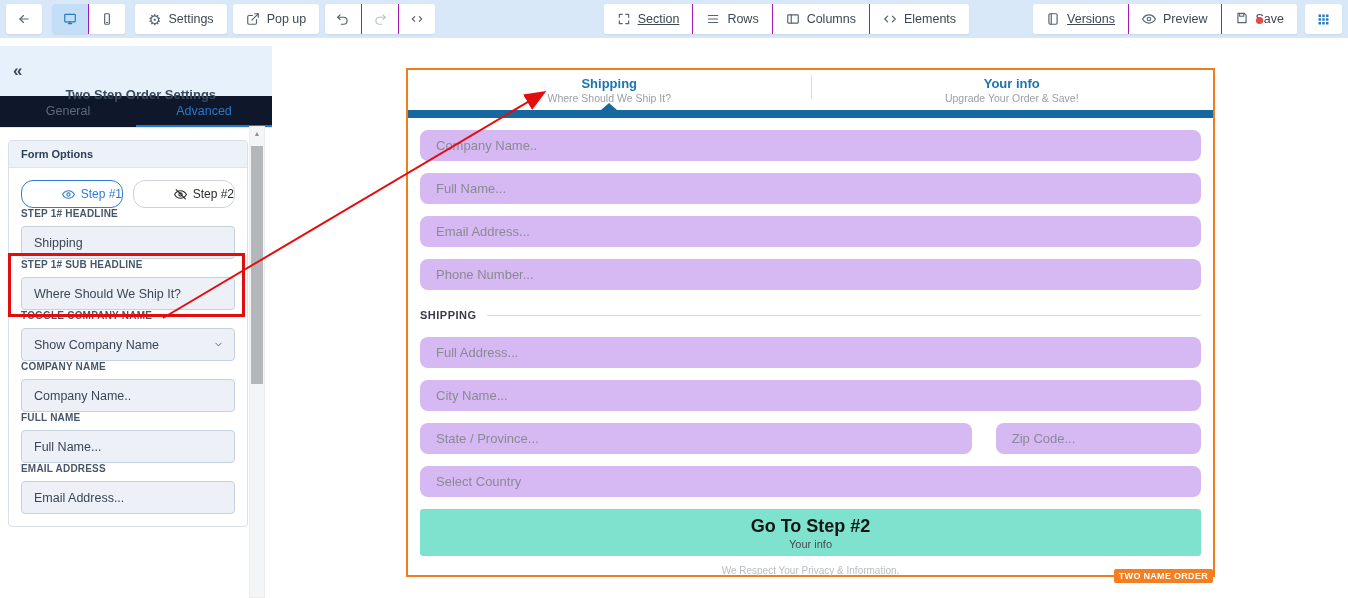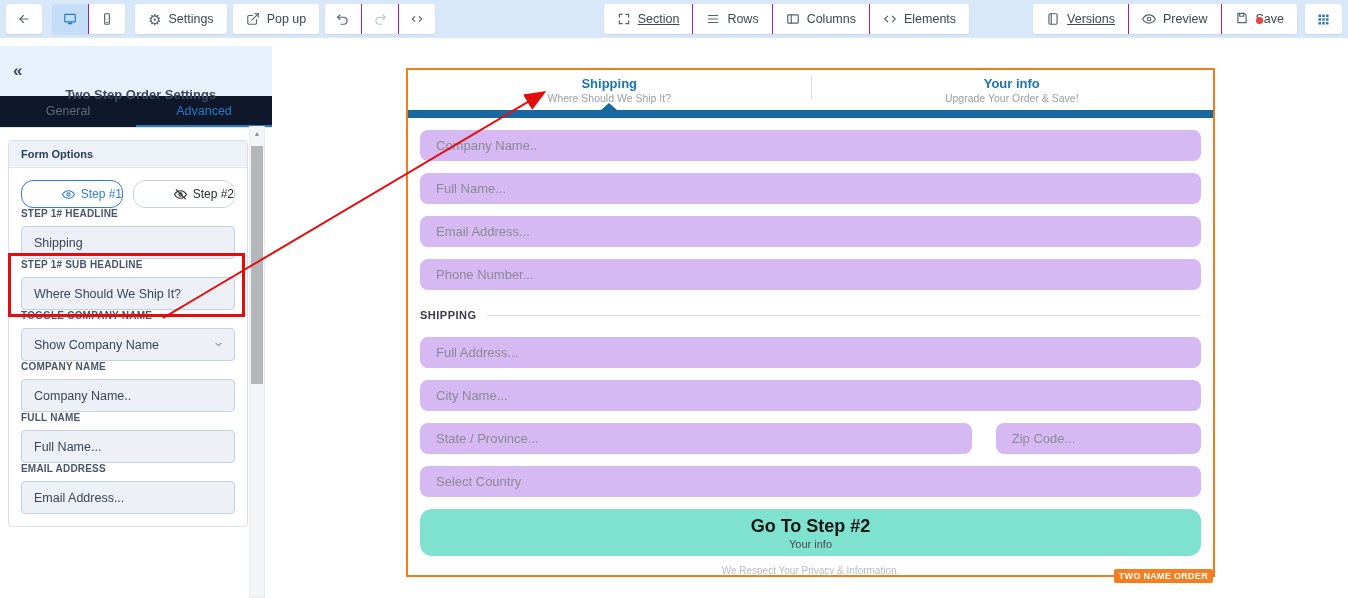--- a/index.html
+++ b/index.html
@@ -86,21 +86,21 @@
   .form-body { padding:12px 12px 0; }
   .pfield { display:block; width:100%; height:31px; border:none; border-radius:8px; background:#d6b9f2;
             padding:0 16px; font-size:13px; color:#3f3f4a; margin-bottom:12px; font-family:inherit; }
   .pfield::placeholder { color:#8a8a95; opacity:1; }
   .section-row { display:flex; align-items:center; margin:19px 0 16px; }
   .section-label { font-size:11px; font-weight:bold; color:#3a3a4a; letter-spacing:.5px; }
   .section-line { flex:1; height:1px; background:#d9d9de; margin-left:10px; }
   .two-col { display:flex; gap:24px; }
   .two-col .pfield.state { flex:3; }
   .two-col .pfield.zip { flex:1; }
-  .go-btn { display:block; width:100%; height:47px; border:none; border-radius:12px; background:#7ee2cf;
+  .go-btn { display:block; width:100%; height:47px; border:none; border-radius:3px; background:#7ee2cf;
             cursor:pointer; font-family:inherit; margin-top:10px; }
   .go-title { font-size:18px; font-weight:800; color:#151515; }
   .go-sub { font-size:11px; color:#4b4b55; margin-top:1px; }
   .privacy { text-align:center; font-size:10px; color:#b8bcc2; margin-top:9px; }
   .badge { position:absolute; right:0px; bottom:-8px; background:#f57e20; color:#fff; font-size:9px;
            font-weight:bold; letter-spacing:.3px; padding:2px 5px; border-radius:2px; }
 
   
   .annotation-svg { position:absolute; left:0; top:0; width:1348px; height:598px; z-index:30;
                     pointer-events:none; }

